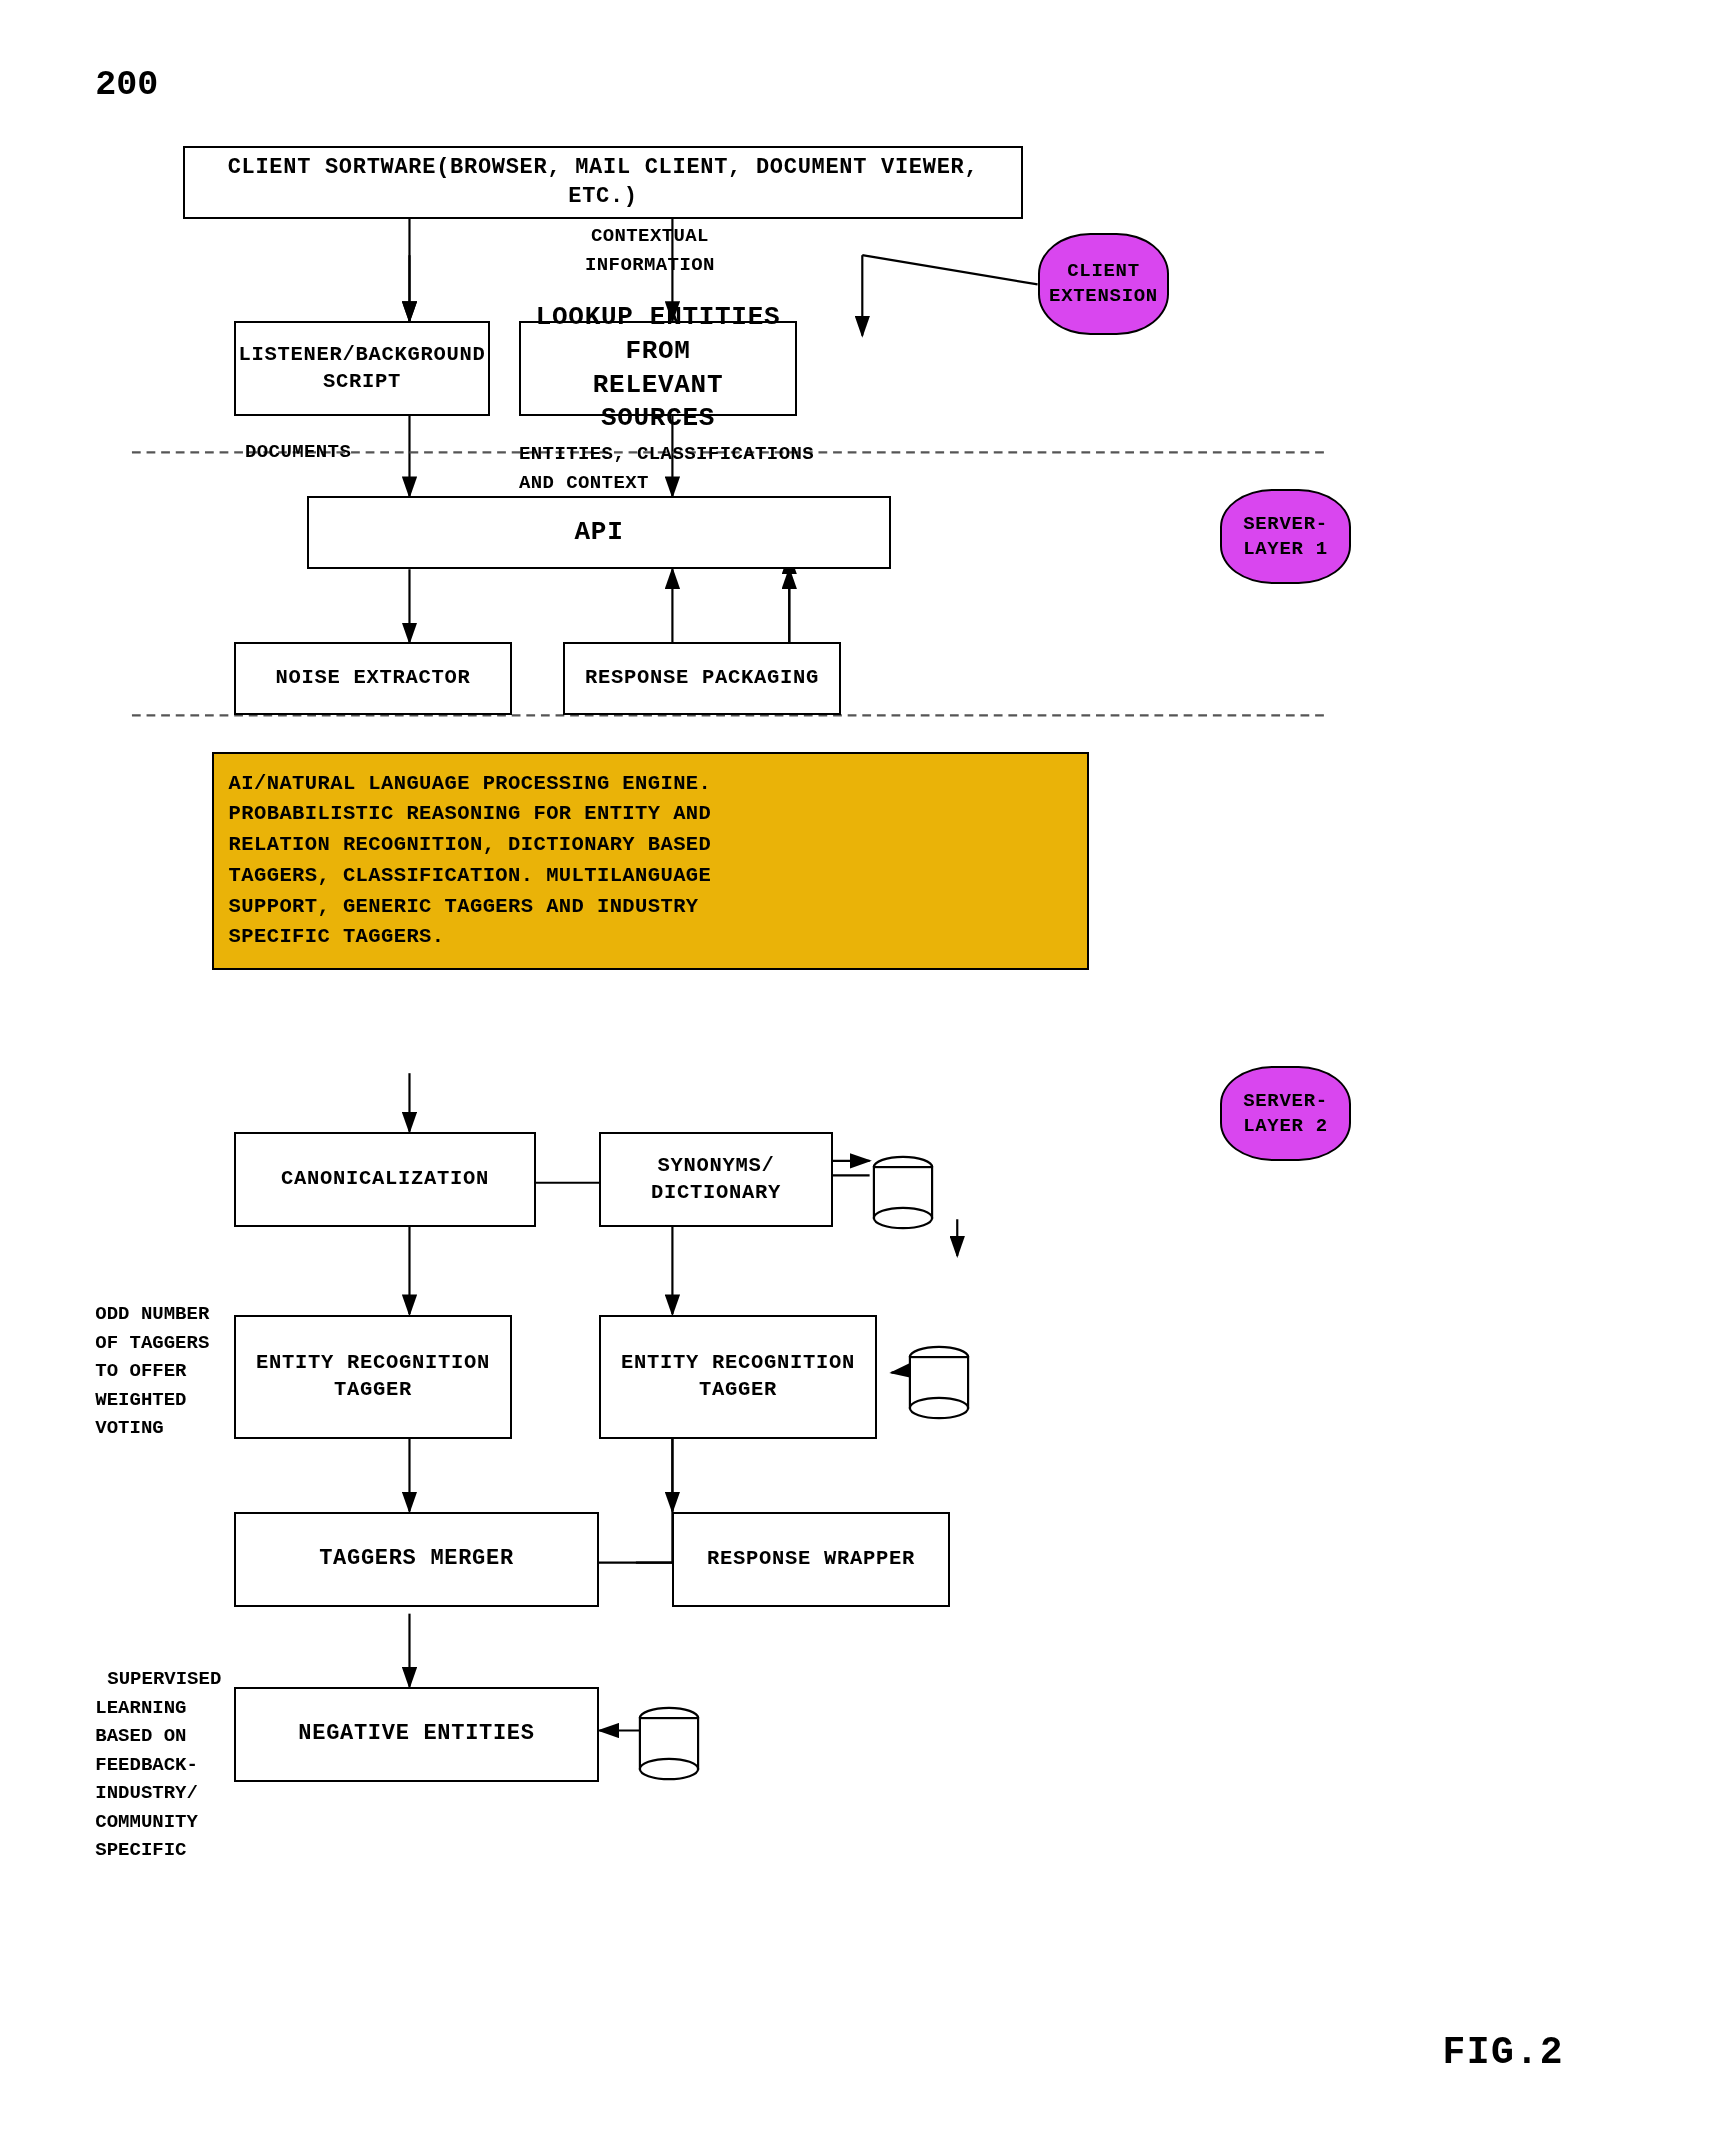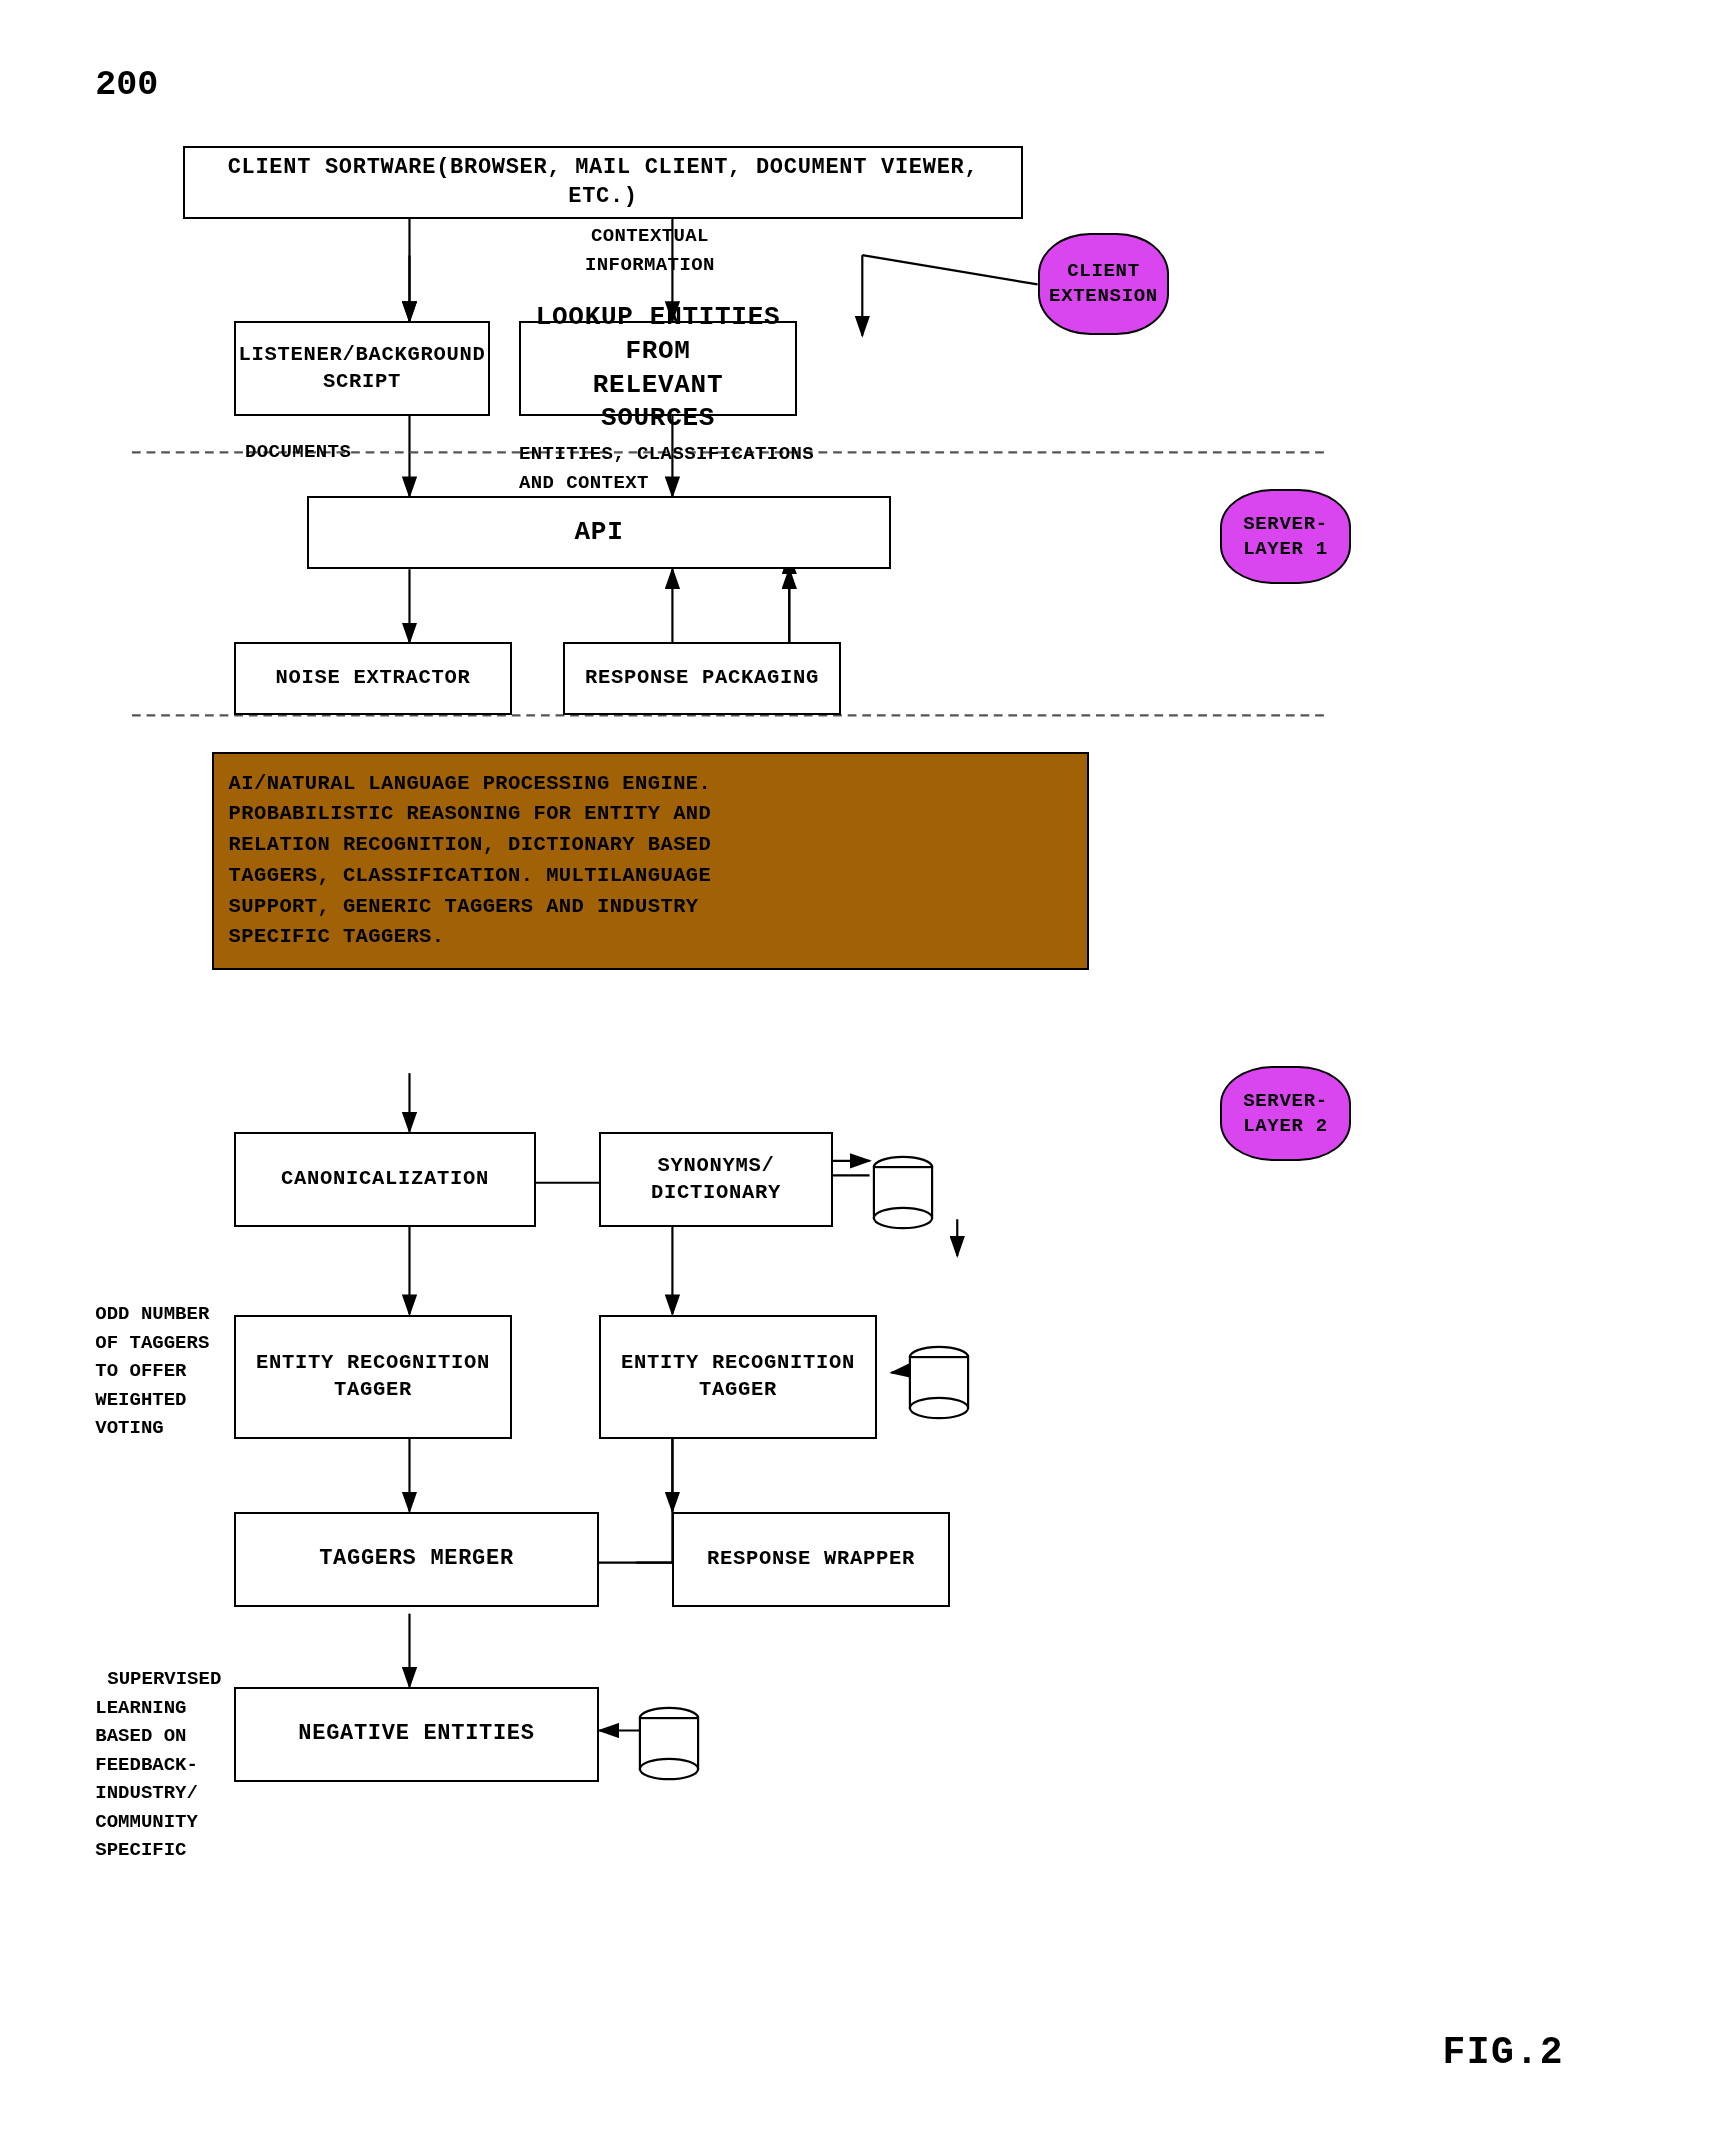--- a/index.html
+++ b/index.html
@@ -224,21 +224,21 @@
   </div>
 
   <div class="box" style="left:146px;top:584px;width:278px;height:73px;font-size:20.5px;">
     <span>NOISE EXTRACTOR</span>
   </div>
 
   <div class="box" style="left:475px;top:584px;width:278px;height:73px;font-size:20.5px;">
     <span>RESPONSE PACKAGING</span>
   </div>
 
-  <div class="text-block" style="left:124px;top:694px;width:877px;font-size:20.5px;border:2.2px solid #000;padding:14.6px;background:#a16207;">
+  <div class="text-block" style="left:124px;top:694px;width:877px;font-size:20.5px;border:2.2px solid #000;padding:14.6px;background:#eab308;">
     <span style="white-space:pre-line;">AI/NATURAL LANGUAGE PROCESSING ENGINE.
 PROBABILISTIC REASONING FOR ENTITY AND
 RELATION RECOGNITION, DICTIONARY BASED
 TAGGERS, CLASSIFICATION. MULTILANGUAGE
 SUPPORT, GENERIC TAGGERS AND INDUSTRY
 SPECIFIC TAGGERS.</span>
   </div>
 
   <div class="bubble" style="left:1132px;top:1008px;width:131px;height:95px;font-size:19px;border-radius:40%;border:2.2px solid #000;">
     <span style="white-space:pre-line;">SERVER-

